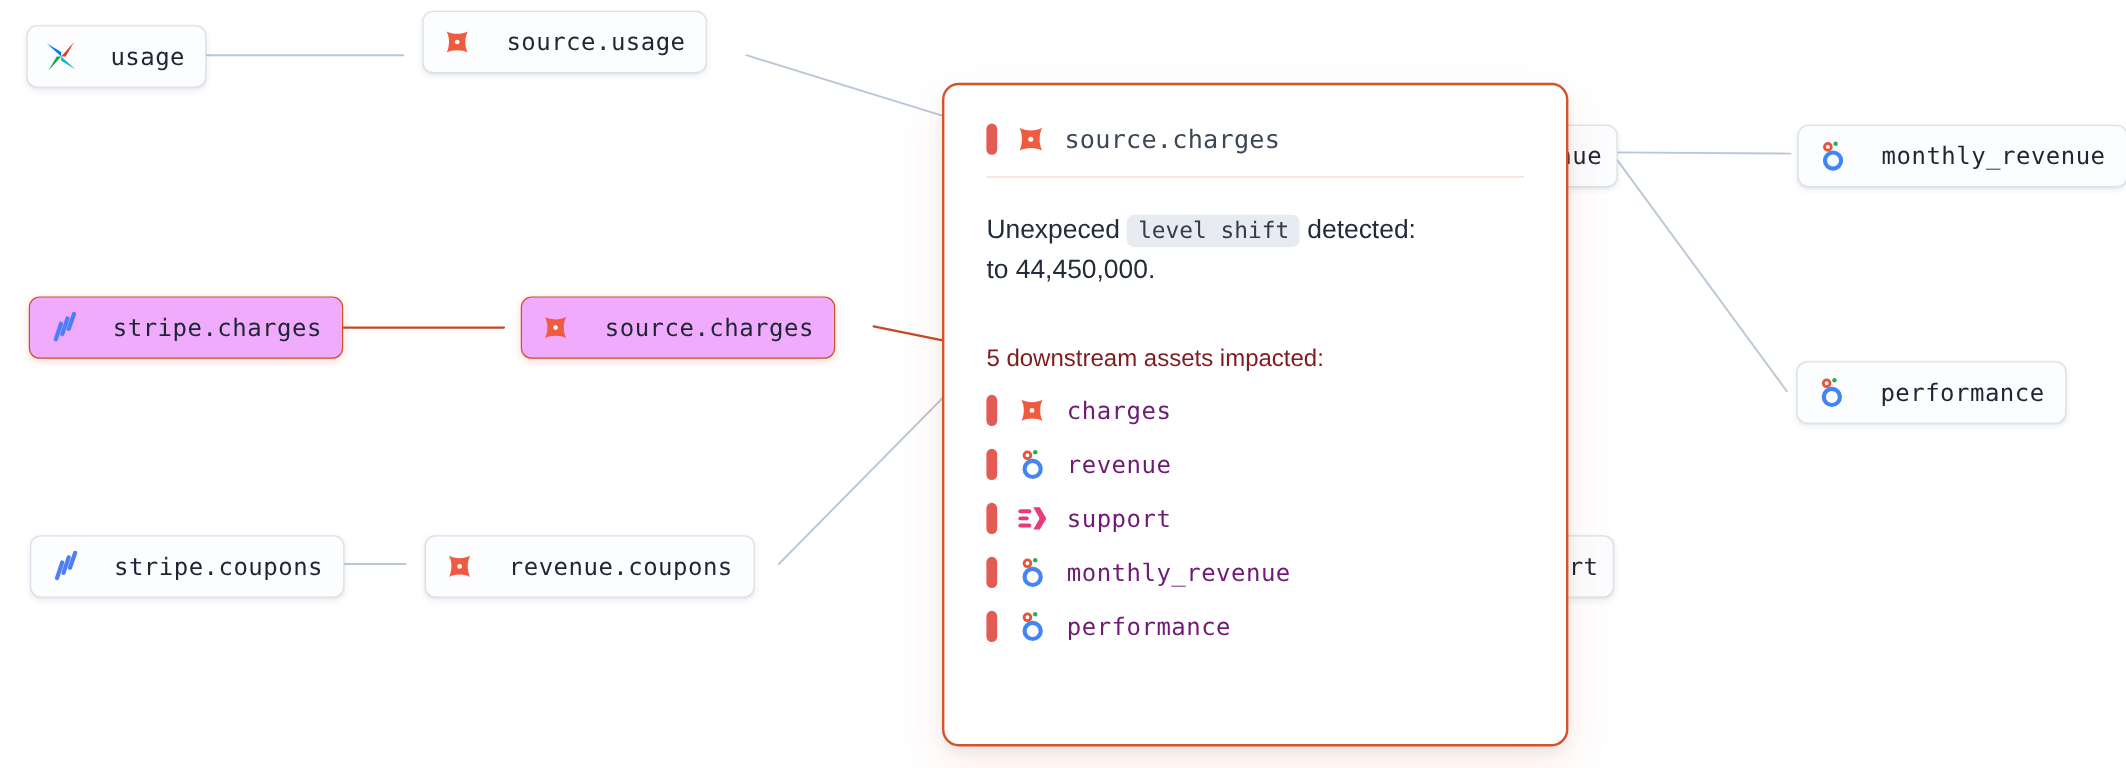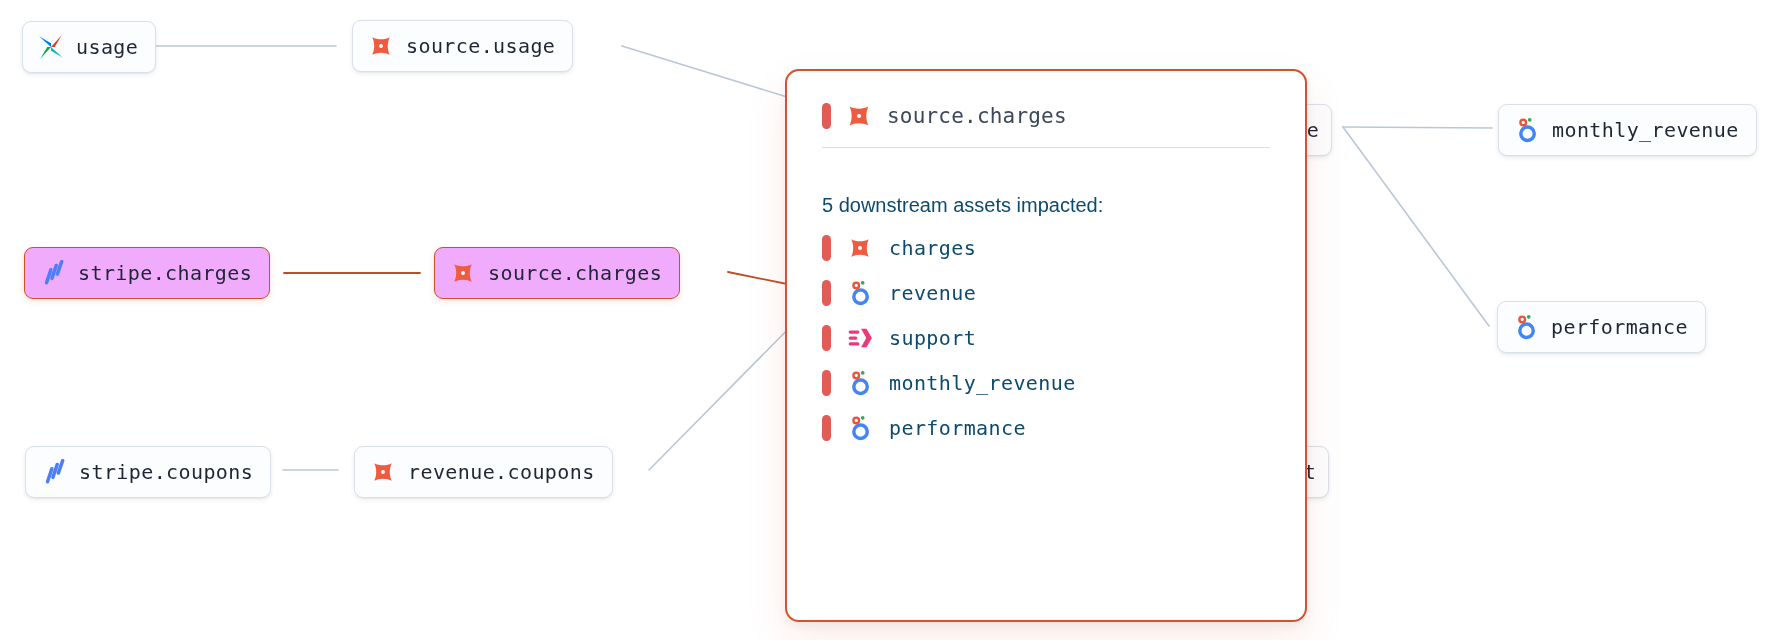--- a/index.html
+++ b/index.html
@@ -5,21 +5,21 @@
   html,body{margin:0;padding:0;background:#fff;}
   #canvas{
     position:relative;width:1772px;height:640px;background:#ffffff;overflow:hidden;
     font-family:"Liberation Sans",sans-serif;
   }
   #edges{position:absolute;left:0;top:0;z-index:0;}
   .edge-normal{stroke:#bac7d6;stroke-width:1.6;}
   .edge-alert{stroke:#c24b22;stroke-width:1.8;}
 
   .node{
-    position:absolute;display:inline-flex;align-items:center;gap:12px;
+    position:absolute;display:inline-flex;align-items:center;gap:28px;
     height:52px;padding:0 17px 0 15px;box-sizing:border-box;
     background:#fcfdff;border:1.5px solid #d9e0e9;border-radius:9px;
     box-shadow:0 2px 5px rgba(25,39,52,.08),0 1px 1px rgba(25,39,52,.04);
     z-index:3;cursor:pointer;
   }
   .node.under-card{z-index:1;padding-right:12px;}
   .node.alert{background:#f0abfc;border-color:#c8522a;
     box-shadow:0 2px 6px rgba(200,82,42,.18);}
   .node .label{
     font-family:"DejaVu Sans Mono",monospace;font-size:20px;font-weight:500;
@@ -43,26 +43,26 @@
     font-family:"DejaVu Sans Mono",monospace;font-size:21px;font-weight:500;
     color:#3c4858;letter-spacing:.2px;
   }
   .card-divider{height:1px;background:#f3d8c9;margin-top:16px;}
   .card-body{margin-top:26px;font-size:22px;line-height:34px;color:#232c3a;}
   .chip{
     display:inline-block;font-family:"DejaVu Sans Mono",monospace;font-size:19px;
     background:#e8ebf1;color:#333c49;border-radius:6px;padding:1px 9px 2px;
     line-height:24px;vertical-align:baseline;
   }
-  .impacted-heading{margin-top:46px;font-size:20px;color:#0c4a6e;}
+  .impacted-heading{margin-top:46px;font-size:20px;color:#7f1d1d;}
   .asset-list{margin-top:13px;}
   .asset-row{display:flex;align-items:center;gap:16px;height:36px;margin-bottom:9px;cursor:pointer;}
   .asset-row .label{
     font-family:"DejaVu Sans Mono",monospace;font-size:20px;font-weight:500;
-    letter-spacing:.4px;color:#0c4a6e;white-space:nowrap;
+    letter-spacing:.4px;color:#701a75;white-space:nowrap;
   }
 </style>
 </head>
 <body>
 
 <div id="canvas">
   <svg id="edges" width="1772" height="640">
       <line x1="152" y1="46" x2="336" y2="46" class="edge-normal" stroke-linecap="round"></line>
       <line x1="622" y1="46" x2="800" y2="101" class="edge-normal" stroke-linecap="round"></line>
       <line x1="284" y1="273" x2="420" y2="273" class="edge-alert" stroke-linecap="round"></line>
@@ -77,21 +77,21 @@
         <span class="icon">
           <svg viewBox="0 0 24 24">
             <path d="M12 12 L1 2 L12 8.6 Z" fill="#017cee"></path>
             <path d="M12 12 L22 1 L15.4 12 Z" fill="#e43921"></path>
             <path d="M12 12 L23 22 L12 15.4 Z" fill="#0cb6c8"></path>
             <path d="M12 12 L2 23 L8.6 12 Z" fill="#00ad46"></path>
           </svg>
         </span>
         <span class="label">usage</span>
       </div>
-      <div class="node" style="left: 352px; top: 20px;">
+      <div class="node" style="left: 352px; top: 9px;">
         <span class="icon">
           <svg viewBox="0 0 24 24">
             <g transform="rotate(45 12 12)">
               <path d="M12 0.5 C13.6 5.6 18.4 10.4 23.5 12 C18.4 13.6 13.6 18.4 12 23.5 C10.4 18.4 5.6 13.6 0.5 12 C5.6 10.4 10.4 5.6 12 0.5 Z" fill="#ef5b3f"></path>
             </g>
             <circle cx="12" cy="12" r="1.8" fill="#ffffff"></circle>
           </svg>
         </span>
         <span class="label">source.usage</span>
       </div>
@@ -194,20 +194,26 @@
             <g transform="rotate(45 12 12)">
               <path d="M12 0.5 C13.6 5.6 18.4 10.4 23.5 12 C18.4 13.6 13.6 18.4 12 23.5 C10.4 18.4 5.6 13.6 0.5 12 C5.6 10.4 10.4 5.6 12 0.5 Z" fill="#ef5b3f"></path>
             </g>
             <circle cx="12" cy="12" r="1.8" fill="#ffffff"></circle>
           </svg>
         </span>
       <span class="card-title">source.charges</span>
     </div>
     <div class="card-divider"></div>
     <div class="card-body">
+      <div>
+        <span>Unexpeced</span>
+        <span class="chip">level shift</span>
+        <span>detected:</span>
+      </div>
+      <div>to 44,450,000.</div>
     </div>
     <div class="impacted-heading">5 downstream assets impacted:</div>
     <div class="asset-list" id="asset-list">
         <div class="asset-row">
           <span class="status-pill small"></span>
           <span class="icon">
             <svg viewBox="0 0 24 24">
               <g transform="rotate(45 12 12)">
                 <path d="M12 0.5 C13.6 5.6 18.4 10.4 23.5 12 C18.4 13.6 13.6 18.4 12 23.5 C10.4 18.4 5.6 13.6 0.5 12 C5.6 10.4 10.4 5.6 12 0.5 Z" fill="#ef5b3f"></path>
               </g>

